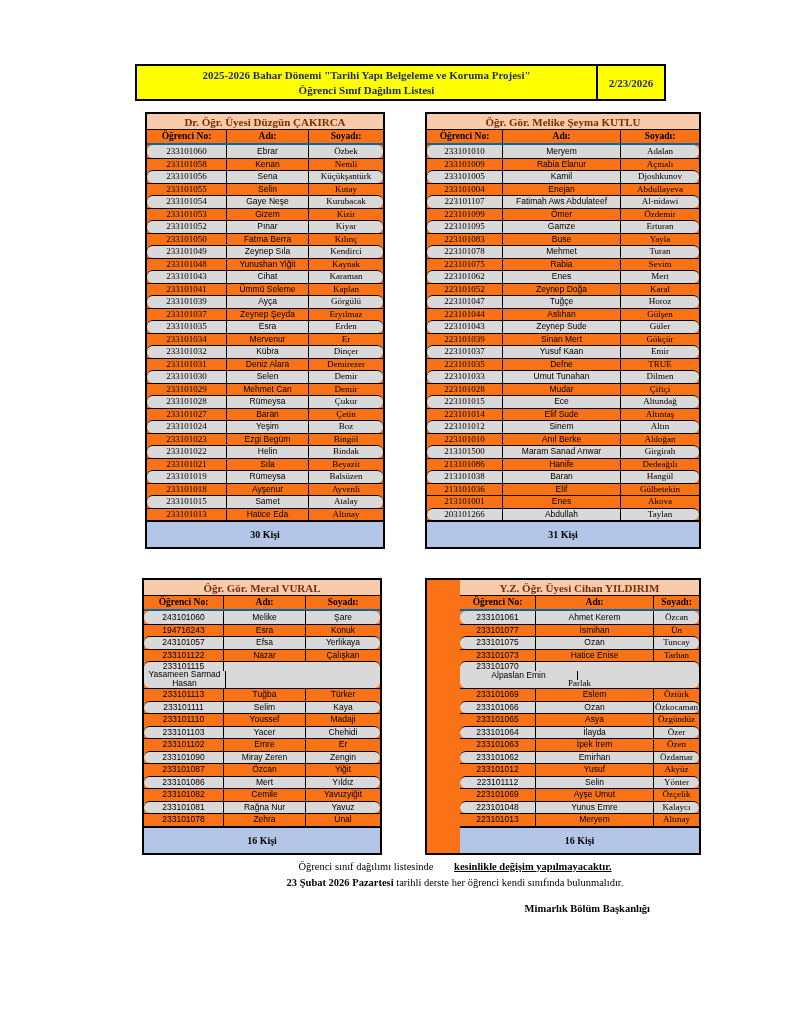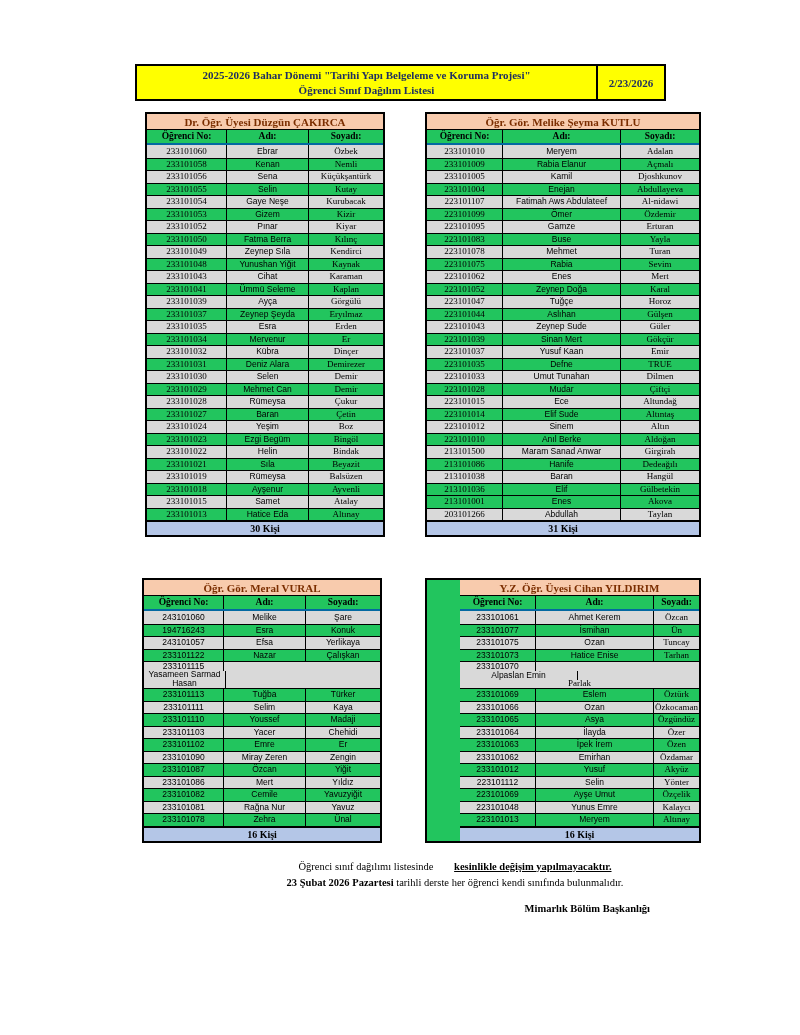--- a/index.html
+++ b/index.html
@@ -18,58 +18,58 @@
     flex:1; display:flex; flex-direction:column; justify-content:center;
     text-align:center; font-weight:bold; font-size:11px; line-height:15px;
     color:#1F3060; border-right:2px solid #000; padding:0 4px;
   }
   .banner-date {
     width:66px; display:flex; align-items:center; justify-content:center;
     font-weight:bold; font-size:11px; color:#1F3060;
   }
 
   
-  .stable { position:absolute; border:2px solid #000; background:#22c55e; }
+  .stable { position:absolute; border:2px solid #000; background:#f97316; }
   .t0 { left:145px; top:112px; width:240px; }
   .t1 { left:425px; top:112px; width:276px; }
   .t2 { left:142px; top:578px; width:240px; }
   .t3 { left:425px; top:578px; width:276px;padding-left:33px; }
 
   .ttitle {
     height:16px; background:#F8CBAD; color:#7B2E00; font-weight:bold;
     font-size:11px; display:flex; align-items:center; justify-content:center;
     border-bottom:1px solid #000;
   }
   .thead { display:flex; height:15px; border-bottom:2px solid #0369a1;
            font-weight:bold; font-size:9.5px; }
   .thead .cell { display:flex; align-items:center; justify-content:center; }
   .trow { display:flex; height:12.5px; border-top:1px solid #000; font-size:9px; }
   .tbody .trow:first-child { border-top:none; }
-  .trow.alt { background:#D9D9D9; }
+  .trow.alt { background:#D9D9D9;border-radius:6px; }
   .cell {
     display:flex; align-items:center; justify-content:center;
     text-align:center; overflow:hidden; line-height:1.05;
   }
   .col-no, .col-first { border-right:1px solid #000; }
   .t0 .col-no, .t2 .col-no { width:80px; }
   .t0 .col-first, .t2 .col-first { width:82px; }
   .t1 .col-no, .t3 .col-no { width:76px; }
   .t1 .col-first, .t3 .col-first { width:118px; }
   .col-last { flex:1; }
 
   
   .t0 .tbody .col-first, .t1 .tbody .col-first { font-family:"Liberation Sans", sans-serif; font-size:8.5px; }
   .t2 .tbody .cell { font-family:"Liberation Sans", sans-serif; font-size:8.5px; }
   .t3 .tbody .col-no, .t3 .tbody .col-first { font-family:"Liberation Sans", sans-serif; font-size:8.5px; }
 
   
   .t2 .tbody .trow:nth-child(5), .t3 .tbody .trow:nth-child(5) { height:27px;flex-direction:column; }
 
   .tfoot {
-    height:15px; background:#B4C6E7; border-top:2px solid #000;
+    height:27px; background:#B4C6E7; border-top:2px solid #000;
     font-weight:bold; font-size:10px; display:flex; align-items:center;
     justify-content:center;
   }
 
   
   .note { position:absolute; left:135px; width:640px; text-align:center;
           font-size:10.5px; }
   .note-1 { top:861px; }
   .note-2 { top:877px; }
   .bold { font-weight:bold; }

